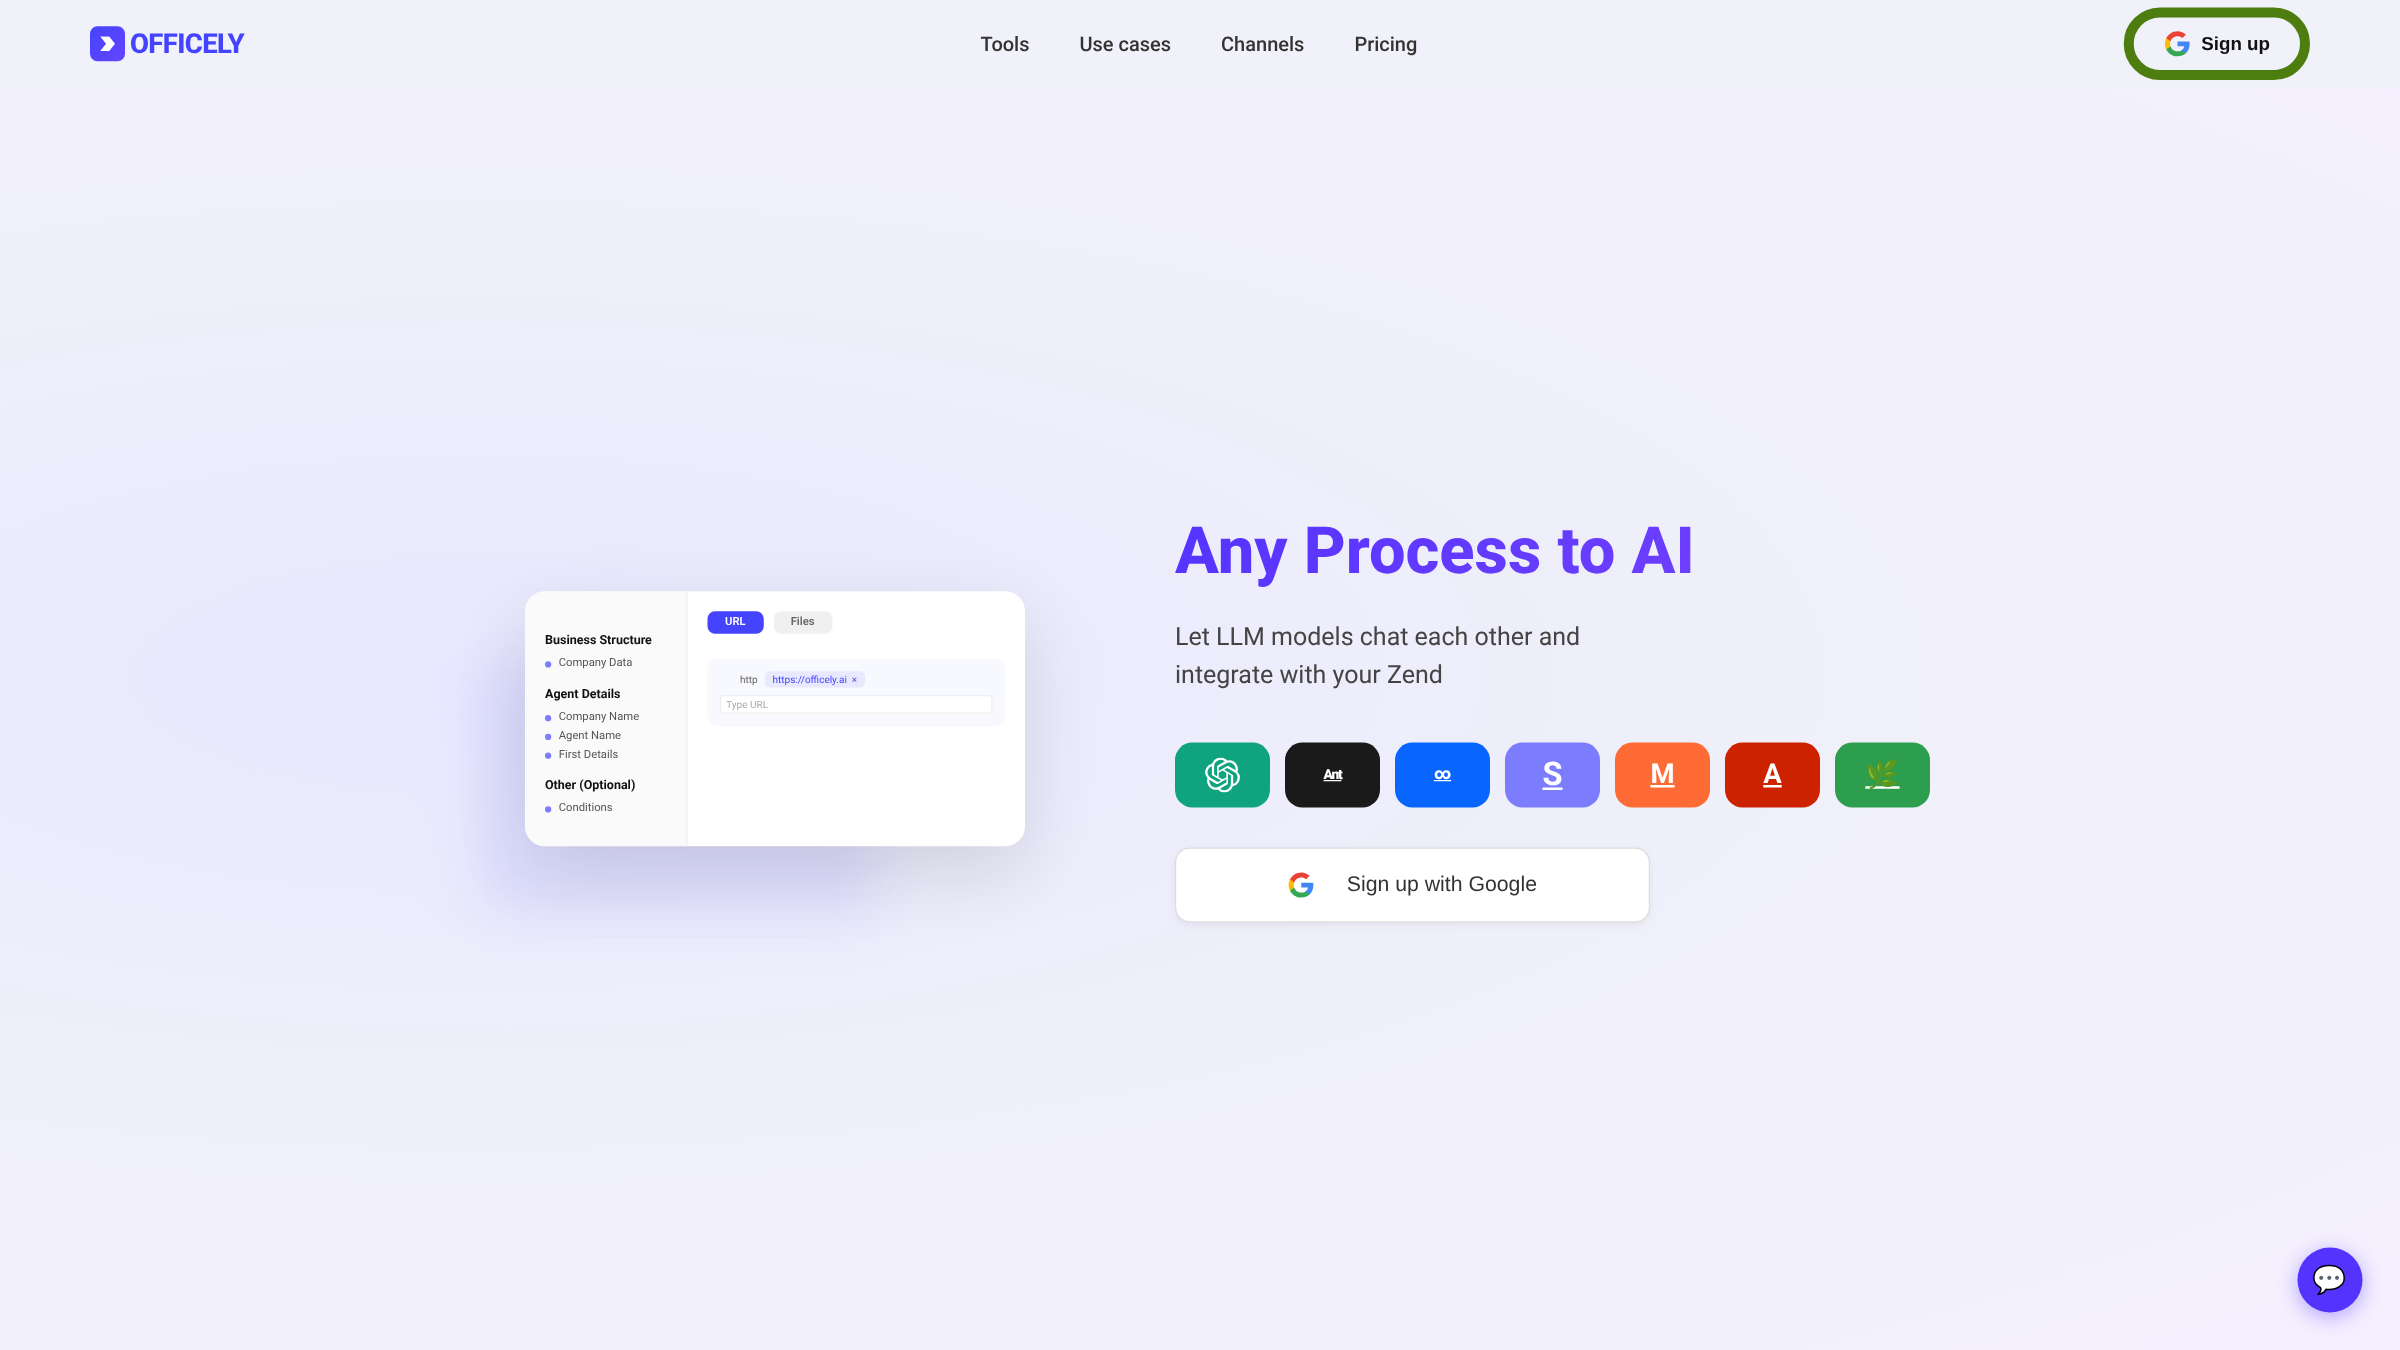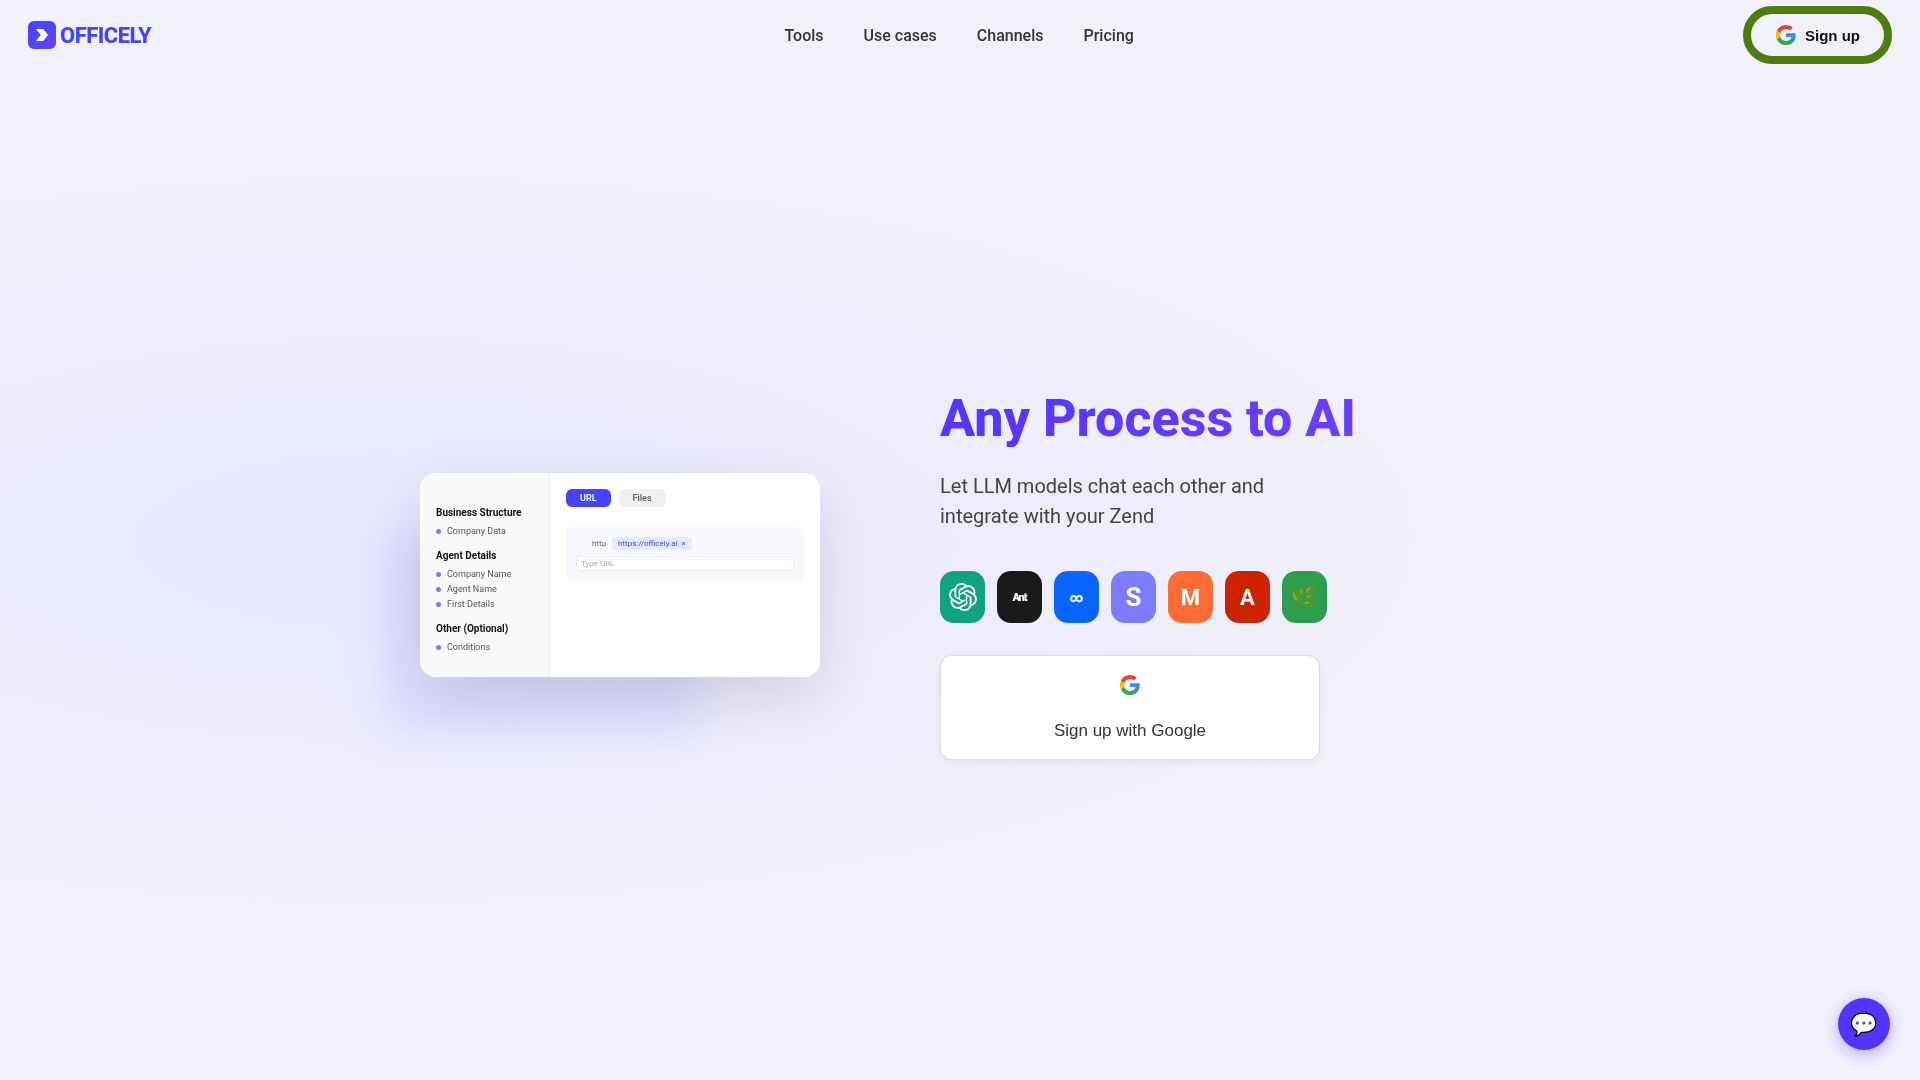--- a/index.html
+++ b/index.html
@@ -21,21 +21,21 @@
       z-index: 0;
     }
 
     
     .navbar {
       position: relative;
       z-index: 10;
       display: flex;
       align-items: center;
       justify-content: space-between;
-      padding: 0 28px;
+      padding: 0 72px;
       height: 70px;
       background: rgba(240,240,250,0.95);
     }
 
     .logo {
       display: flex;
       align-items: center;
       gap: 4px;
     }
     .logo-icon {
@@ -258,31 +258,32 @@
     }
 
     .model-icons {
       display: flex;
       gap: 12px;
       margin-bottom: 32px;
       align-items: center;
     }
 
     .model-icon {
-      width: 45px;
+      width: 76px;
       height: 52px;
       border-radius: 14px;
       display: flex;
       align-items: center;
       justify-content: center;
       font-size: 22px;
       font-weight: 700;
       color: white;
       flex-shrink: 0;
       overflow: hidden;
+      text-decoration: underline;
     }
 
     .model-chatgpt { background: #10a37f; }
     .model-anthropic { background: #1a1a1a; font-size: 14px; }
     .model-meta { background: #0866ff; }
     .model-s { background: #7c7cff; font-size: 24px; }
     .model-m { background: #ff6b35; }
     .model-a { background: #cc0000; }
     .model-g { background: #2d9e4e; }
 
@@ -294,21 +295,20 @@
       width: 380px;
       padding: 18px 32px;
       background: white;
       border: 1.5px solid #ddd;
       border-radius: 12px;
       font-size: 17px;
       font-weight: 500;
       color: #333;
       cursor: pointer;
       box-shadow: 0 2px 8px rgba(0,0,0,0.06);
-      flex-direction: column;
     }
 
     
     .chat-bubble {
       position: fixed;
       bottom: 30px;
       right: 30px;
       width: 52px;
       height: 52px;
       background: #5533ff;

